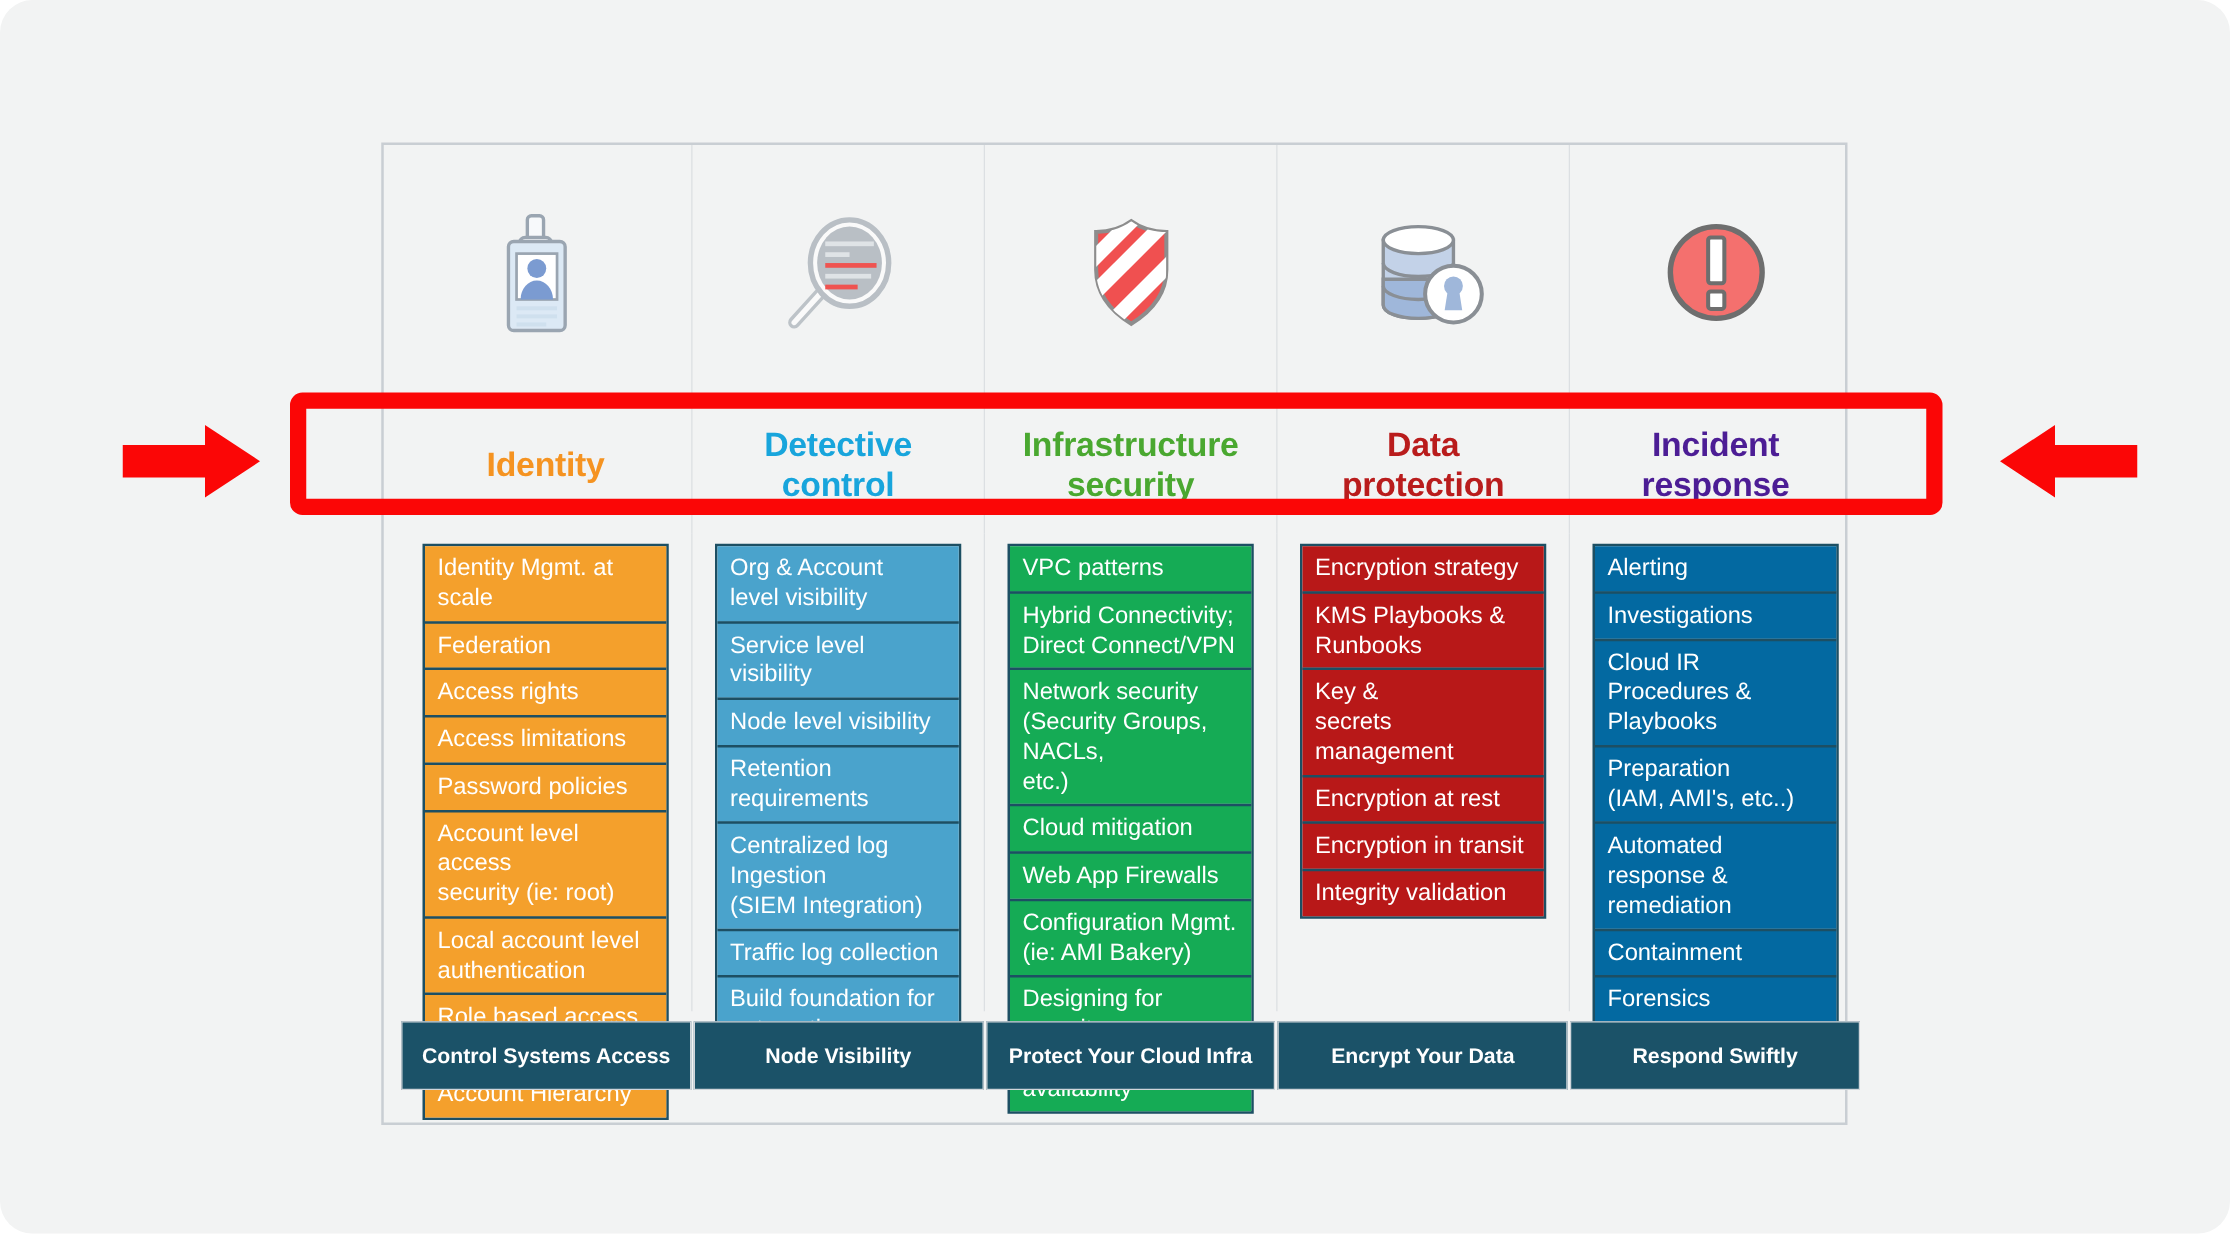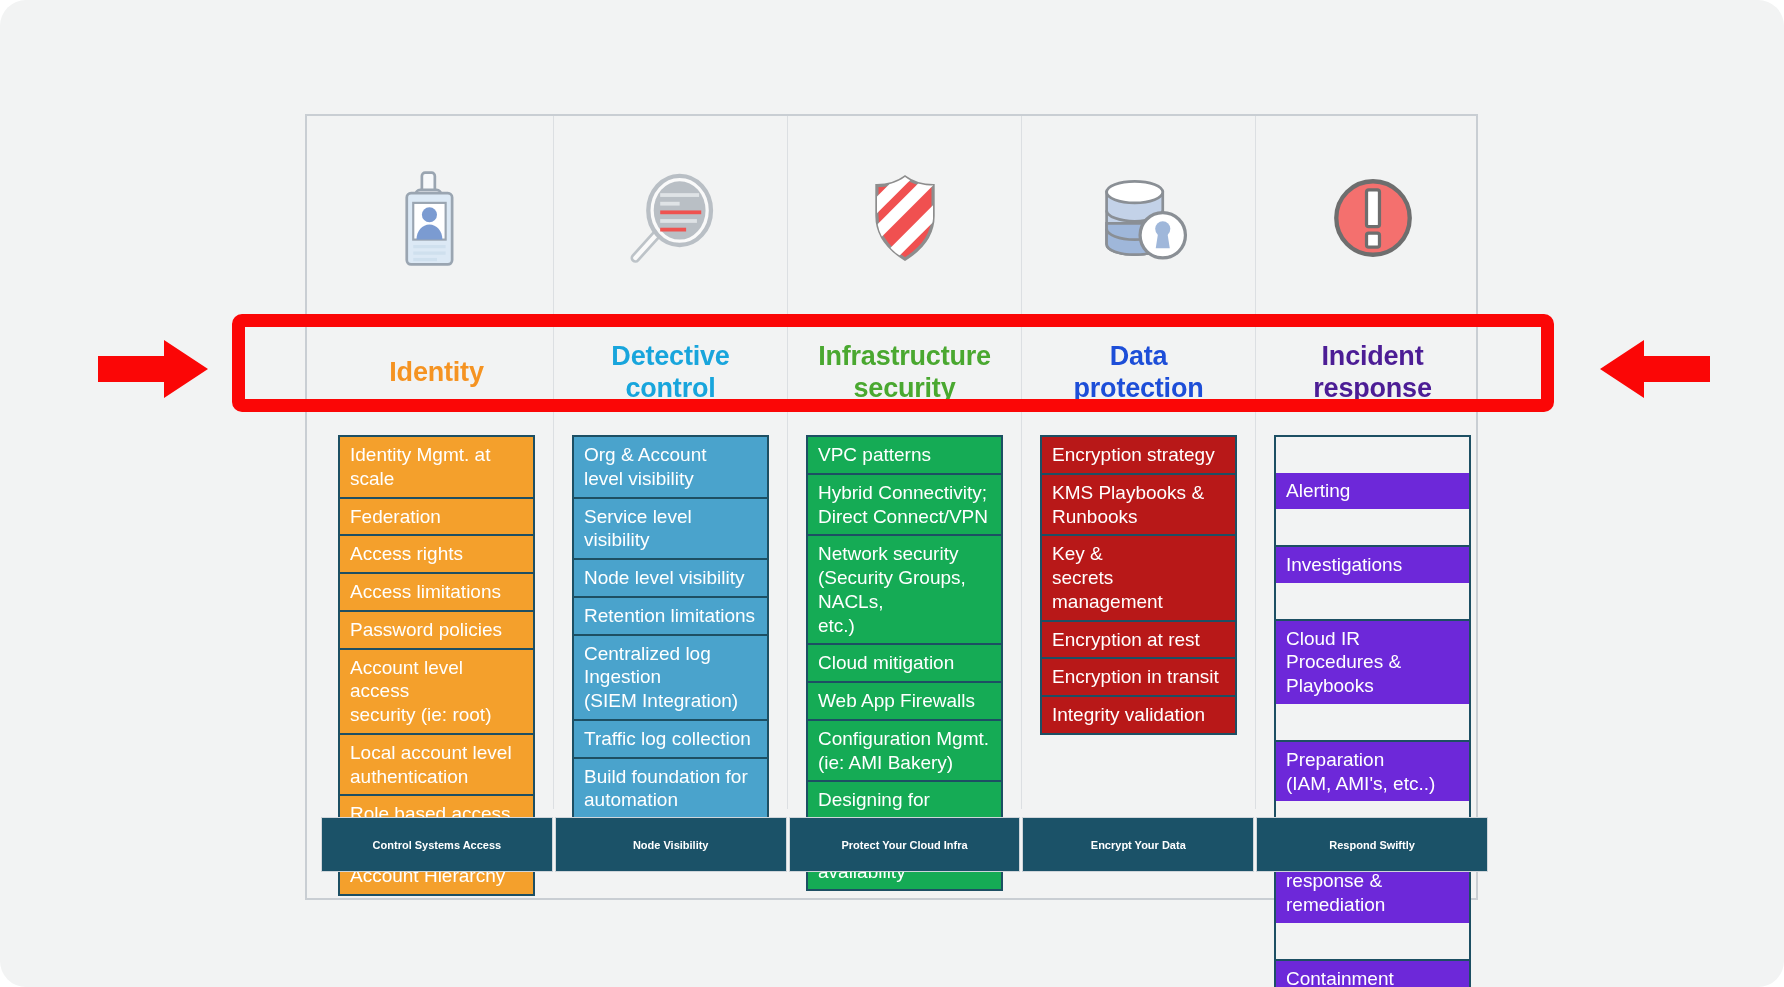--- a/index.html
+++ b/index.html
@@ -110,36 +110,36 @@
     line-height: 1.25;
     padding: 6px 8px 6px 10px;
     box-sizing: border-box;
   }
   .card:first-child { border-top: none; }
 
   .c-identity  .card { background: #f4a02c; }
   .c-detective .card { background: #4aa3cc; }
   .c-infra     .card { background: #15ab55; }
   .c-data      .card { background: #b81818; }
-  .c-incident  .card { background: #6d28d9; margin-top: 36px; }
+  .c-incident  .card { background: #0369a1; }
 
   
   #footer-row {
     height: 89px;
     align-items: flex-end;
     padding-bottom: 26px;
     box-sizing: border-box;
   }
   #footer-row .col {
     padding: 0 1px;
   }
   .footer-pill {
     background: #1b5268;
     color: #ffffff;
-    font-size: 11px;
+    font-size: 17px;
     font-weight: bold;
     height: 55px;
     display: flex;
     align-items: center;
     justify-content: center;
     text-align: center;
     border: 1px solid #cfd5da;
     box-sizing: border-box;
   }
 
@@ -257,21 +257,21 @@
       <div class="col">
         <span style="color: rgb(245, 147, 33);">Identity</span>
       </div>
       <div class="col">
         <span style="color: rgb(24, 165, 220);">Detective<br>control</span>
       </div>
       <div class="col">
         <span style="color: rgb(74, 168, 48);">Infrastructure<br>security</span>
       </div>
       <div class="col">
-        <span style="color: #1d4ed8;">Data<br>protection</span>
+        <span style="color: #b91c1c;">Data<br>protection</span>
       </div>
       <div class="col">
         <span style="color: #4c1d95;">Incident<br>response</span>
       </div>
     </div>
 
     <div class="row" id="body-row">
       <div class="col">
         <div class="card-stack c-identity">
             <div class="card">Identity Mgmt. at scale</div>
@@ -283,21 +283,21 @@
             <div class="card">Local account level<br>authentication</div>
             <div class="card">Role based access<br>control</div>
             <div class="card">Account Hierarchy</div>
           </div>
       </div>
       <div class="col">
         <div class="card-stack c-detective">
             <div class="card">Org &amp; Account<br>level visibility</div>
             <div class="card">Service level visibility</div>
             <div class="card">Node level visibility</div>
-            <div class="card">Retention limitations</div>
+            <div class="card">Retention requirements</div>
             <div class="card">Centralized log Ingestion<br>(SIEM Integration)</div>
             <div class="card">Traffic log collection</div>
             <div class="card">Build foundation for<br>automation</div>
           </div>
       </div>
       <div class="col">
         <div class="card-stack c-infra">
             <div class="card">VPC patterns</div>
             <div class="card">Hybrid Connectivity;<br>Direct Connect/VPN</div>
             <div class="card">Network security<br>(Security Groups, NACLs,<br>etc.)</div>

